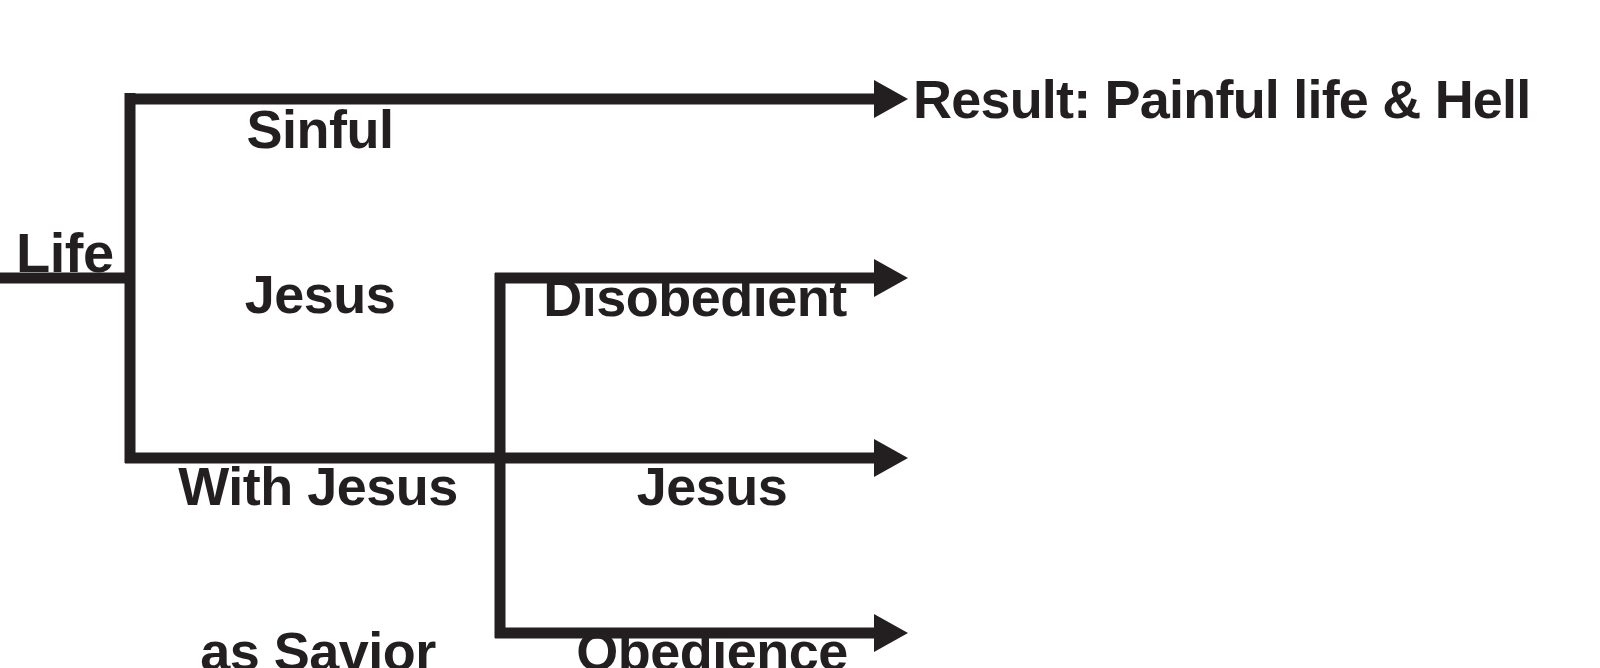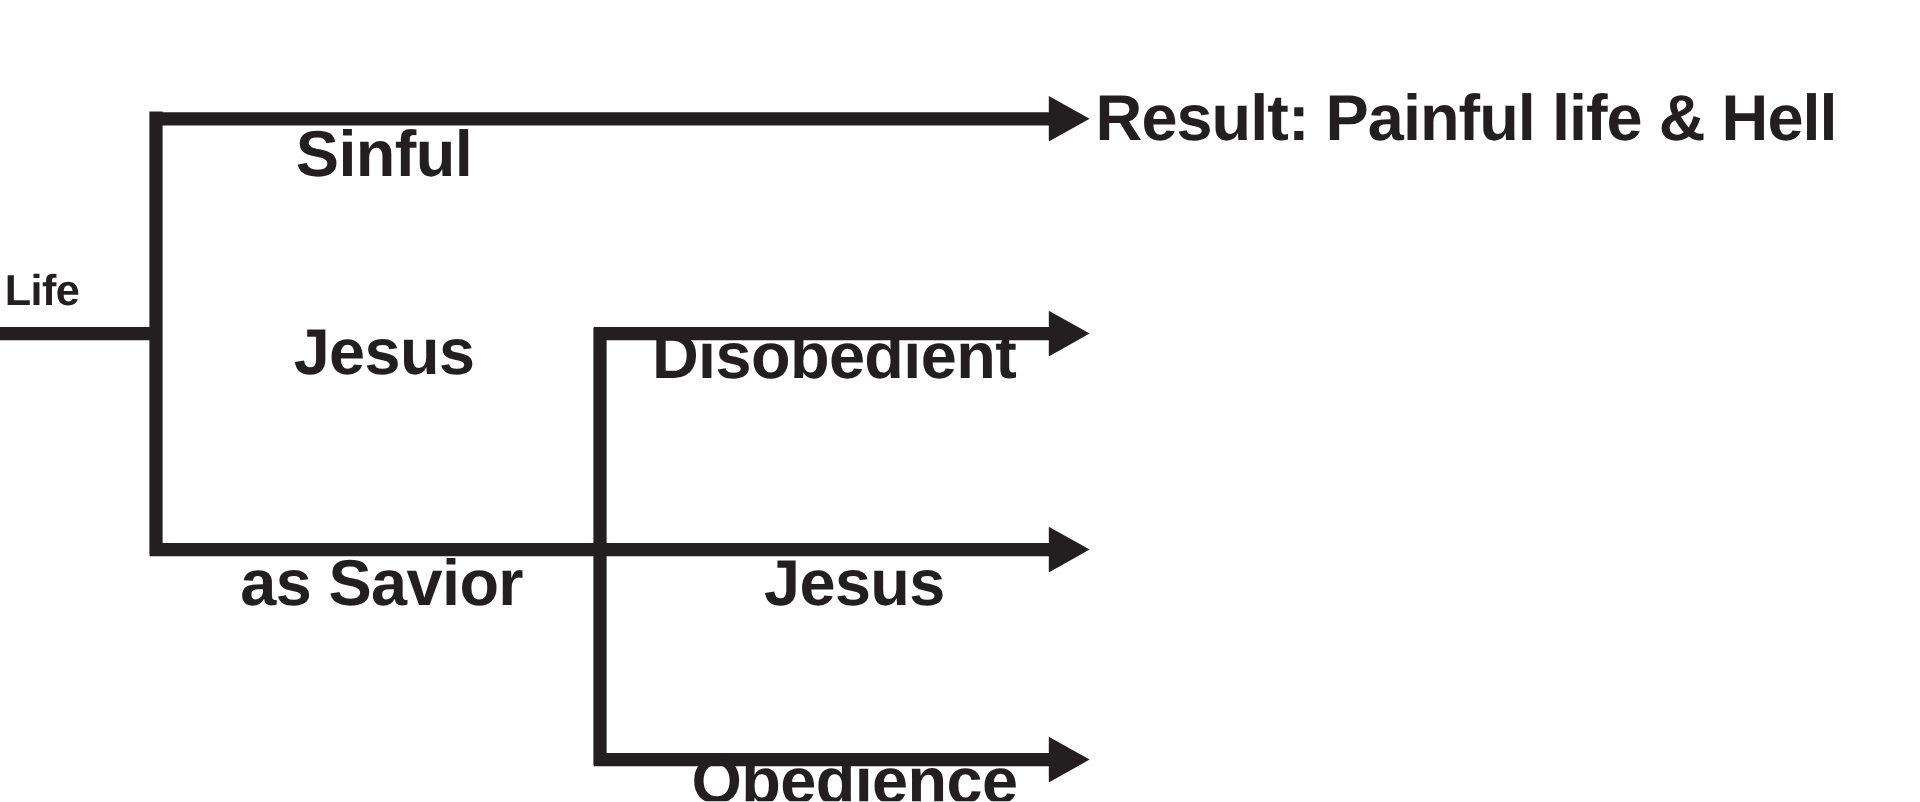--- a/index.html
+++ b/index.html
@@ -35,23 +35,23 @@
     letter-spacing: -0.5px;
   }
   .label-centered {
     text-align: center;
     transform: translateX(-50%);
   }
   .label-left {
     text-align: left;
   }
   #label-life {
-    left: 4px;
+    left: 16px;
     top: 224px;
-    font-size: 36px;
+    font-size: 56px;
   }
   #label-without-jesus {
     left: 320px;
     top: -8px;
     font-size: 54px;
   }
   #label-with-jesus {
     left: 318px;
     top: 349px;
     font-size: 54px;
@@ -102,20 +102,21 @@
   </svg>
 
   <div class="label label-left" id="label-life">Life</div>
 
   <div class="label label-centered" id="label-without-jesus">
     <div>Sinful</div>
     <div>Jesus</div>
   </div>
 
   <div class="label label-centered" id="label-with-jesus">
+    <div>With Jesus</div>
     <div>as Savior</div>
   </div>
 
   <div class="label label-centered" id="label-disobedient">
     <div>Disobedient</div>
   </div>
 
   <div class="label label-centered" id="label-casual">
     <div>Jesus</div>
     <div>Obedience</div>

